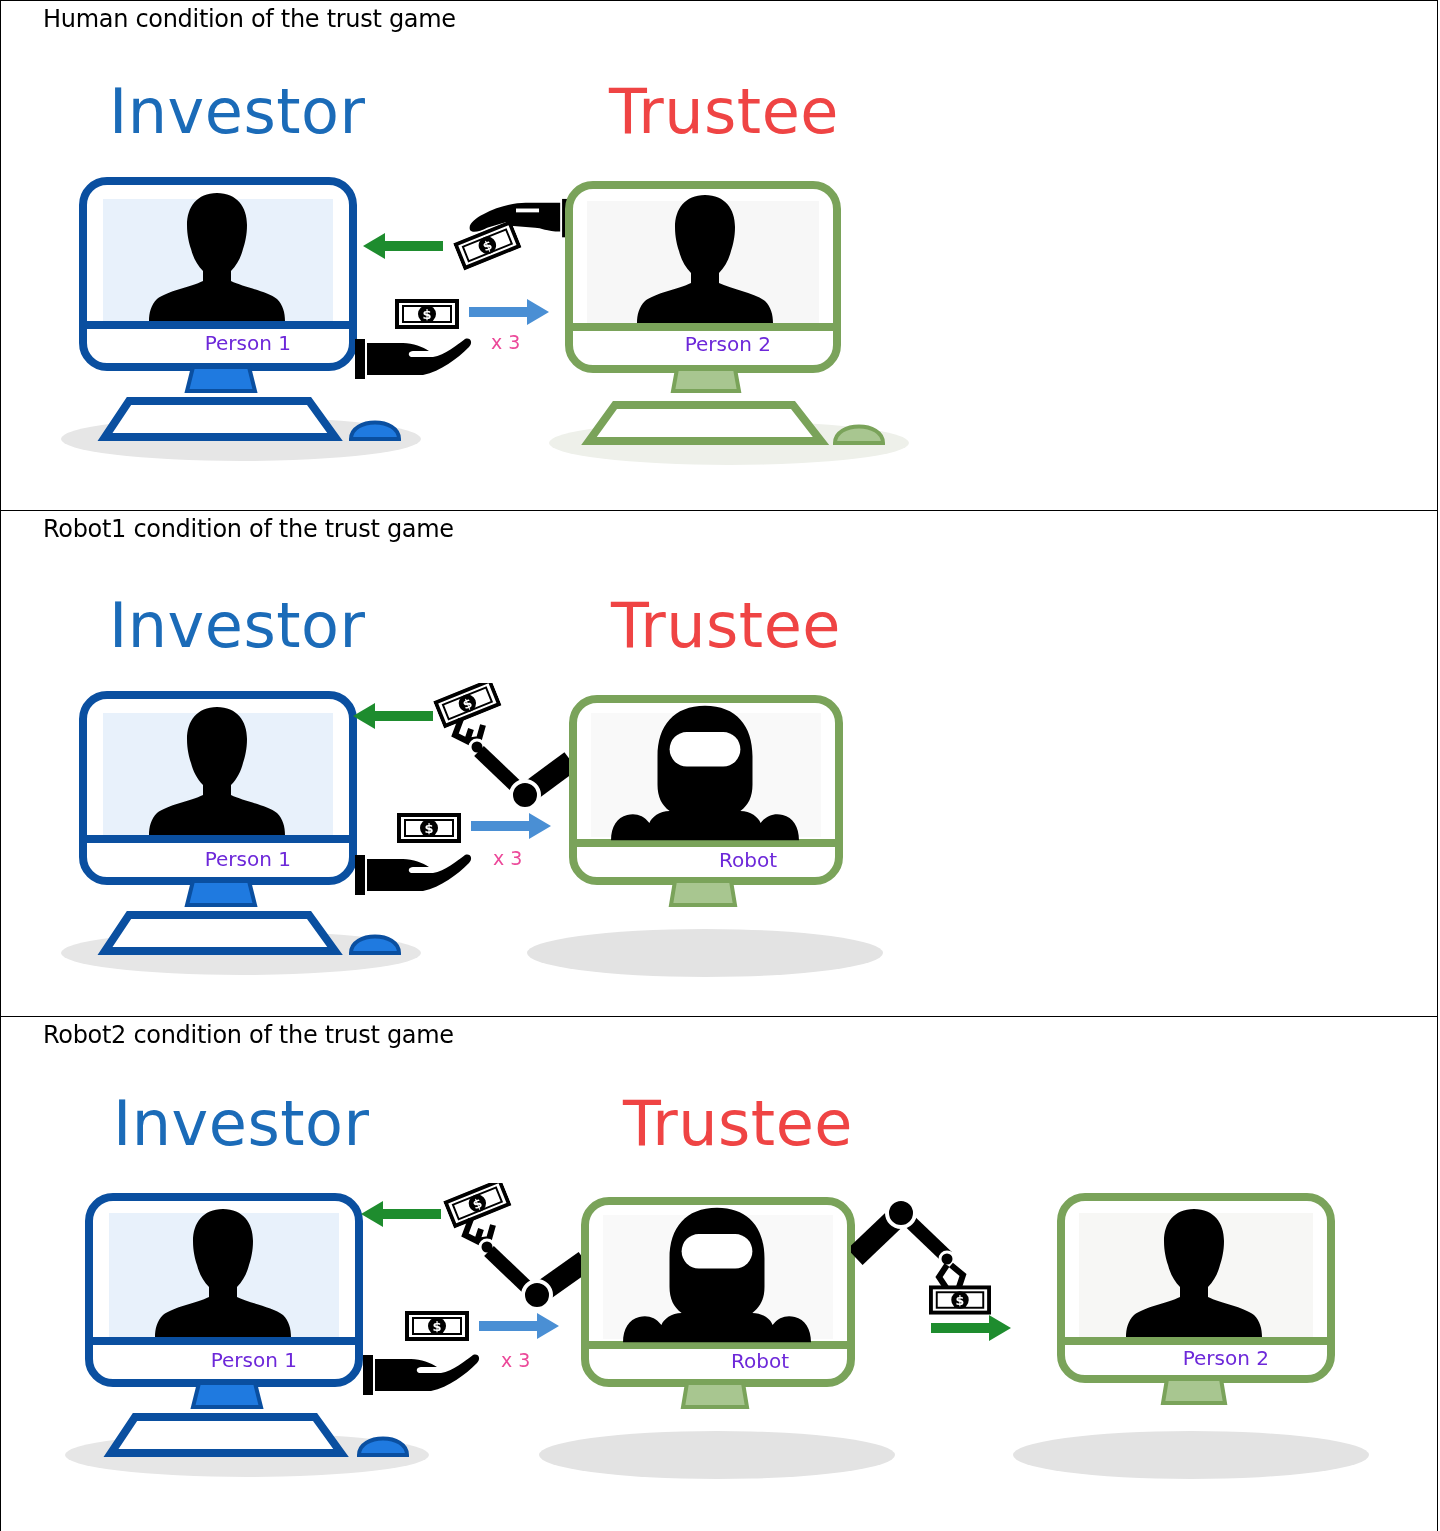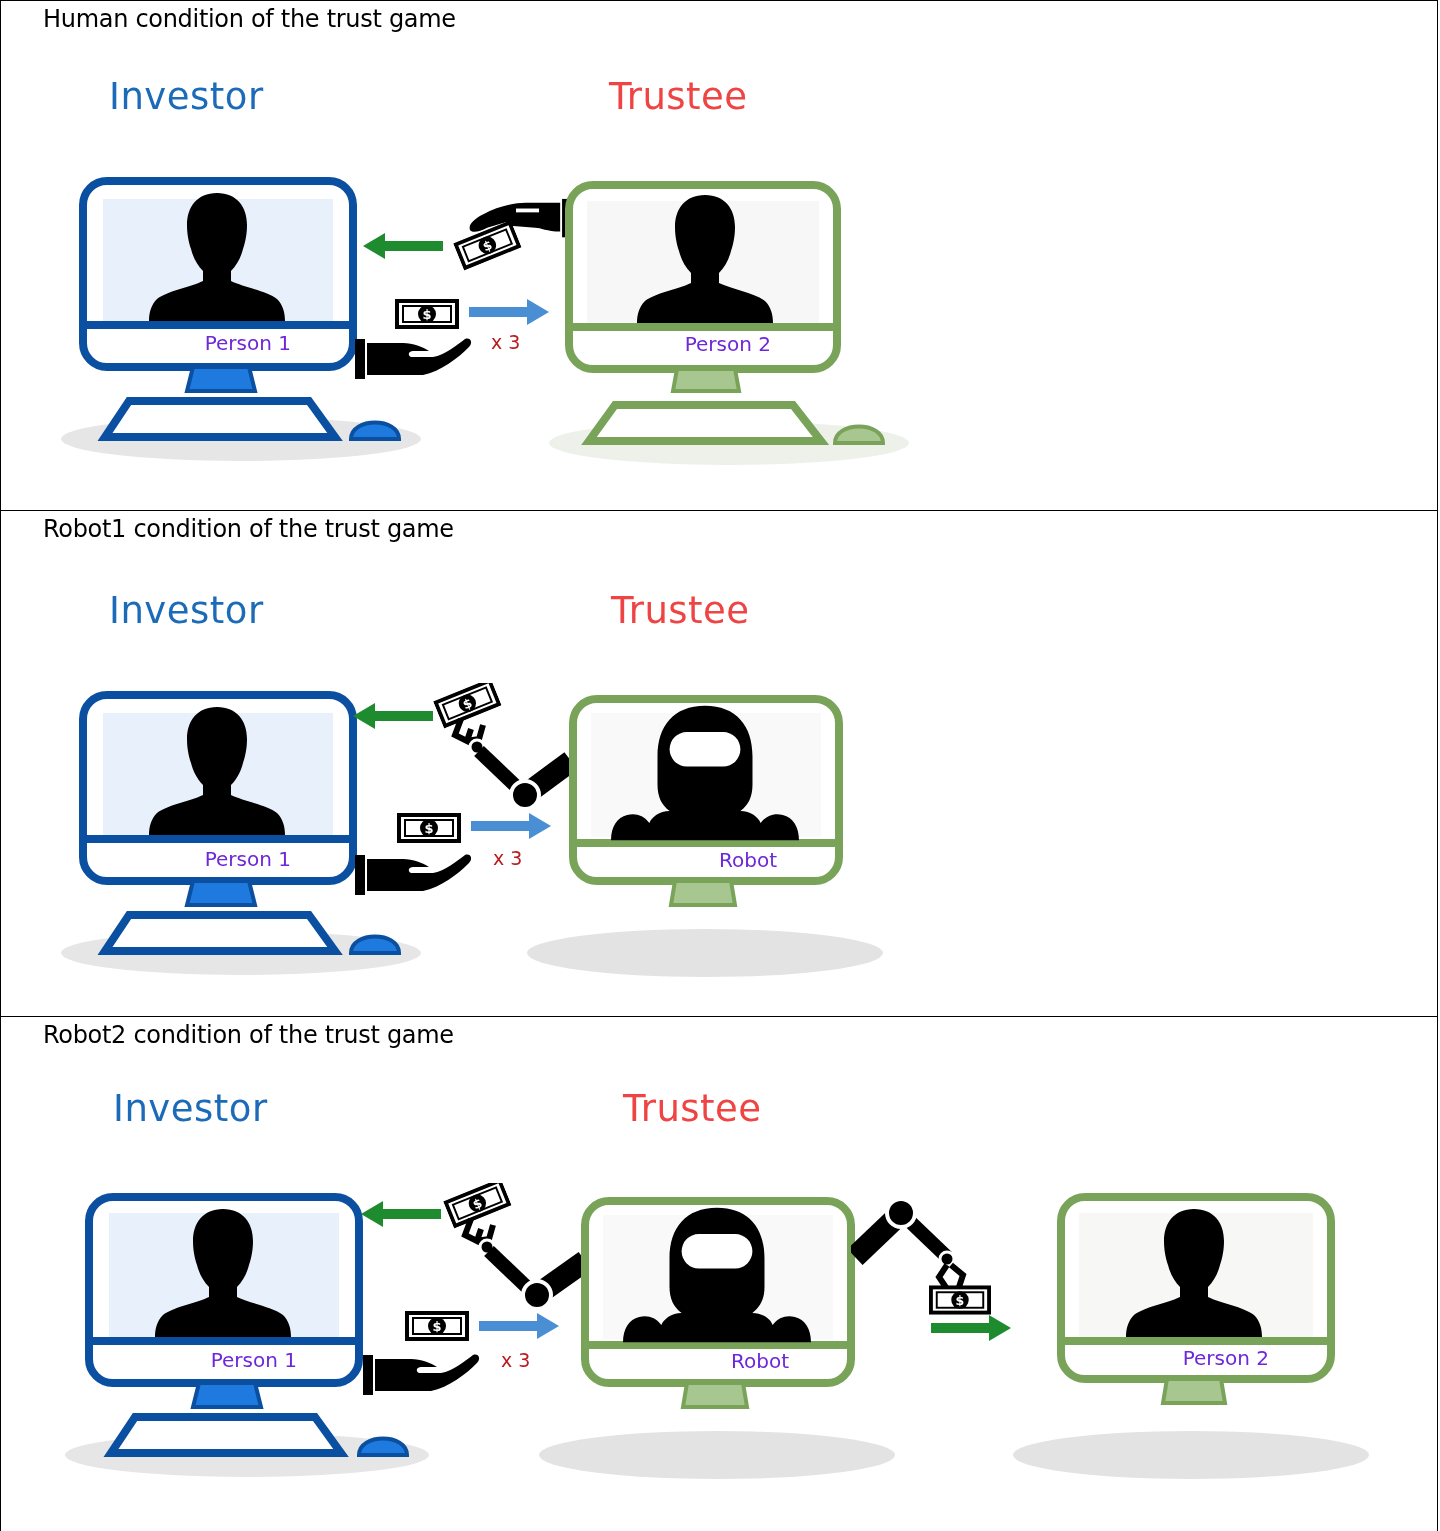--- a/index.html
+++ b/index.html
@@ -1,24 +1,24 @@
 <!DOCTYPE html>
 <html><head>
 <meta charset="utf-8">
 <style>
   html,body{margin:0;padding:0;background:#fff;}
   body{width:1440px;height:1531px;position:relative;overflow:hidden;font-family:"Liberation Sans",sans-serif;}
   .panel{position:absolute;left:0;width:1438px;border:1px solid #000;box-sizing:border-box;background:#fff;}
   .panel-title{position:absolute;left:42px;top:4px;font-family:"DejaVu Sans",sans-serif;font-weight:normal;font-size:24px;color:#000;letter-spacing:-0.3px;}
-  .role{position:absolute;font-family:"DejaVu Sans",sans-serif;font-size:37px;font-weight:normal;letter-spacing:0.5px;}
+  .role{position:absolute;font-family:"DejaVu Sans",sans-serif;font-size:62px;font-weight:normal;letter-spacing:0.5px;}
   .role.investor{color:#1b6bb8;}
   .role.trustee{color:#ef4444;}
   .fig{position:absolute;}
   .screen-label{position:absolute;font-family:"DejaVu Sans",sans-serif;font-size:20px;color:#6d28d9;text-align:right;}
-  .mult{position:absolute;font-family:"DejaVu Sans",sans-serif;font-size:19px;color:#b91c1c;}
+  .mult{position:absolute;font-family:"DejaVu Sans",sans-serif;font-size:19px;color:#ec4899;}
 </style>
 </head>
 <body>
 
 <svg width="0" height="0" style="position:absolute">
   <defs>
 
     <symbol id="sym-person" viewBox="0 0 140 130">
       <path d="M70 2 C50 2 40 16 40 34 C40 44 42 52 44 58 C46 66 50 74 56 80 L56 90 C44 96 20 100 10 108 C4 114 2 122 2 130 L138 130 C138 122 136 114 130 108 C120 100 96 96 84 90 L84 80 C90 74 94 66 96 58 C98 52 100 44 100 34 C100 16 90 2 70 2 Z" fill="#000"></path>
     </symbol>

